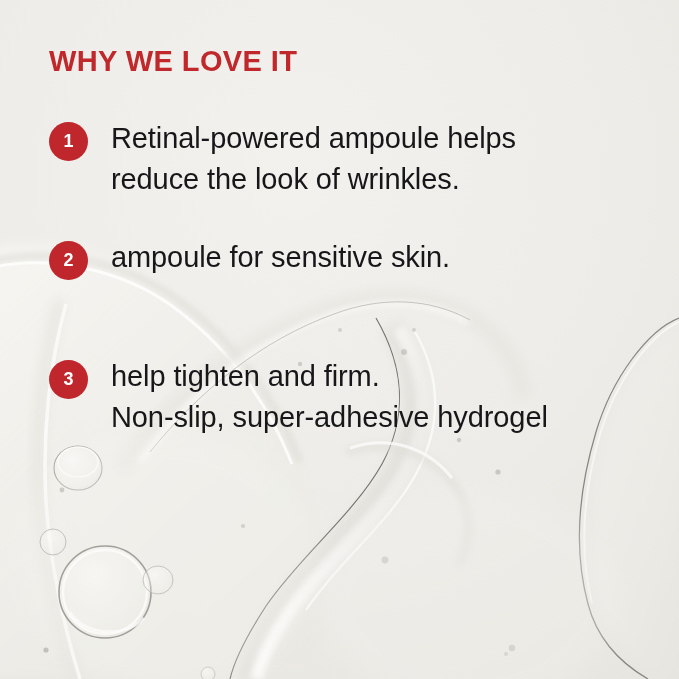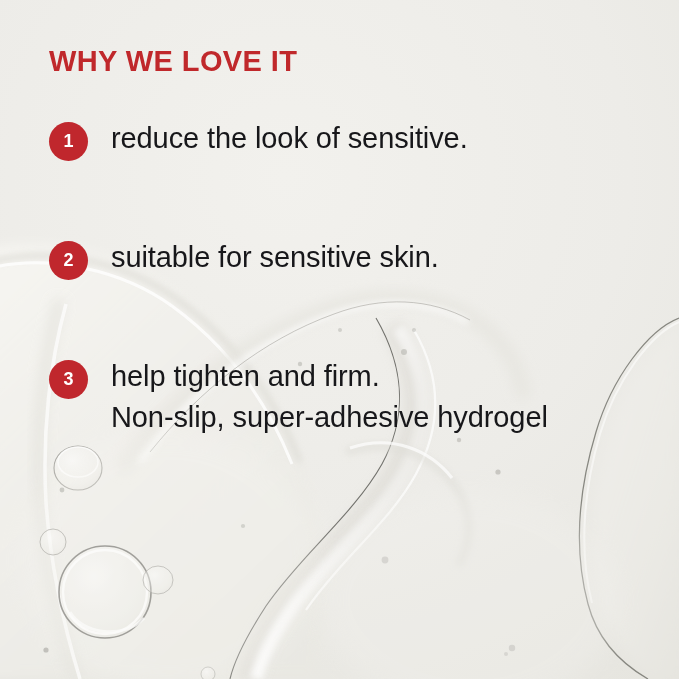--- a/index.html
+++ b/index.html
@@ -232,28 +232,29 @@
     </svg>
   </div>
 
   <div id="content">
 
     <div class="heading">WHY WE LOVE IT</div>
 
     <div class="bullet bullet-1">
       <div class="badge">1</div>
       <div class="bullet-text">
-        <span class="ln">reduce the look of sensitive.</span>
+        <span class="ln">Retinal-powered ampoule helps</span>
+        <span class="ln">reduce the look of wrinkles.</span>
       </div>
     </div>
 
     <div class="bullet bullet-2">
       <div class="badge">2</div>
       <div class="bullet-text">
-        <span class="ln">suitable for sensitive skin.</span>
+        <span class="ln">ampoule for sensitive skin.</span>
       </div>
     </div>
 
     <div class="bullet bullet-3">
       <div class="badge">3</div>
       <div class="bullet-text">
         <span class="ln">help tighten and firm.</span>
         <span class="ln">Non-slip, super-adhesive hydrogel</span>
       </div>
     </div>

